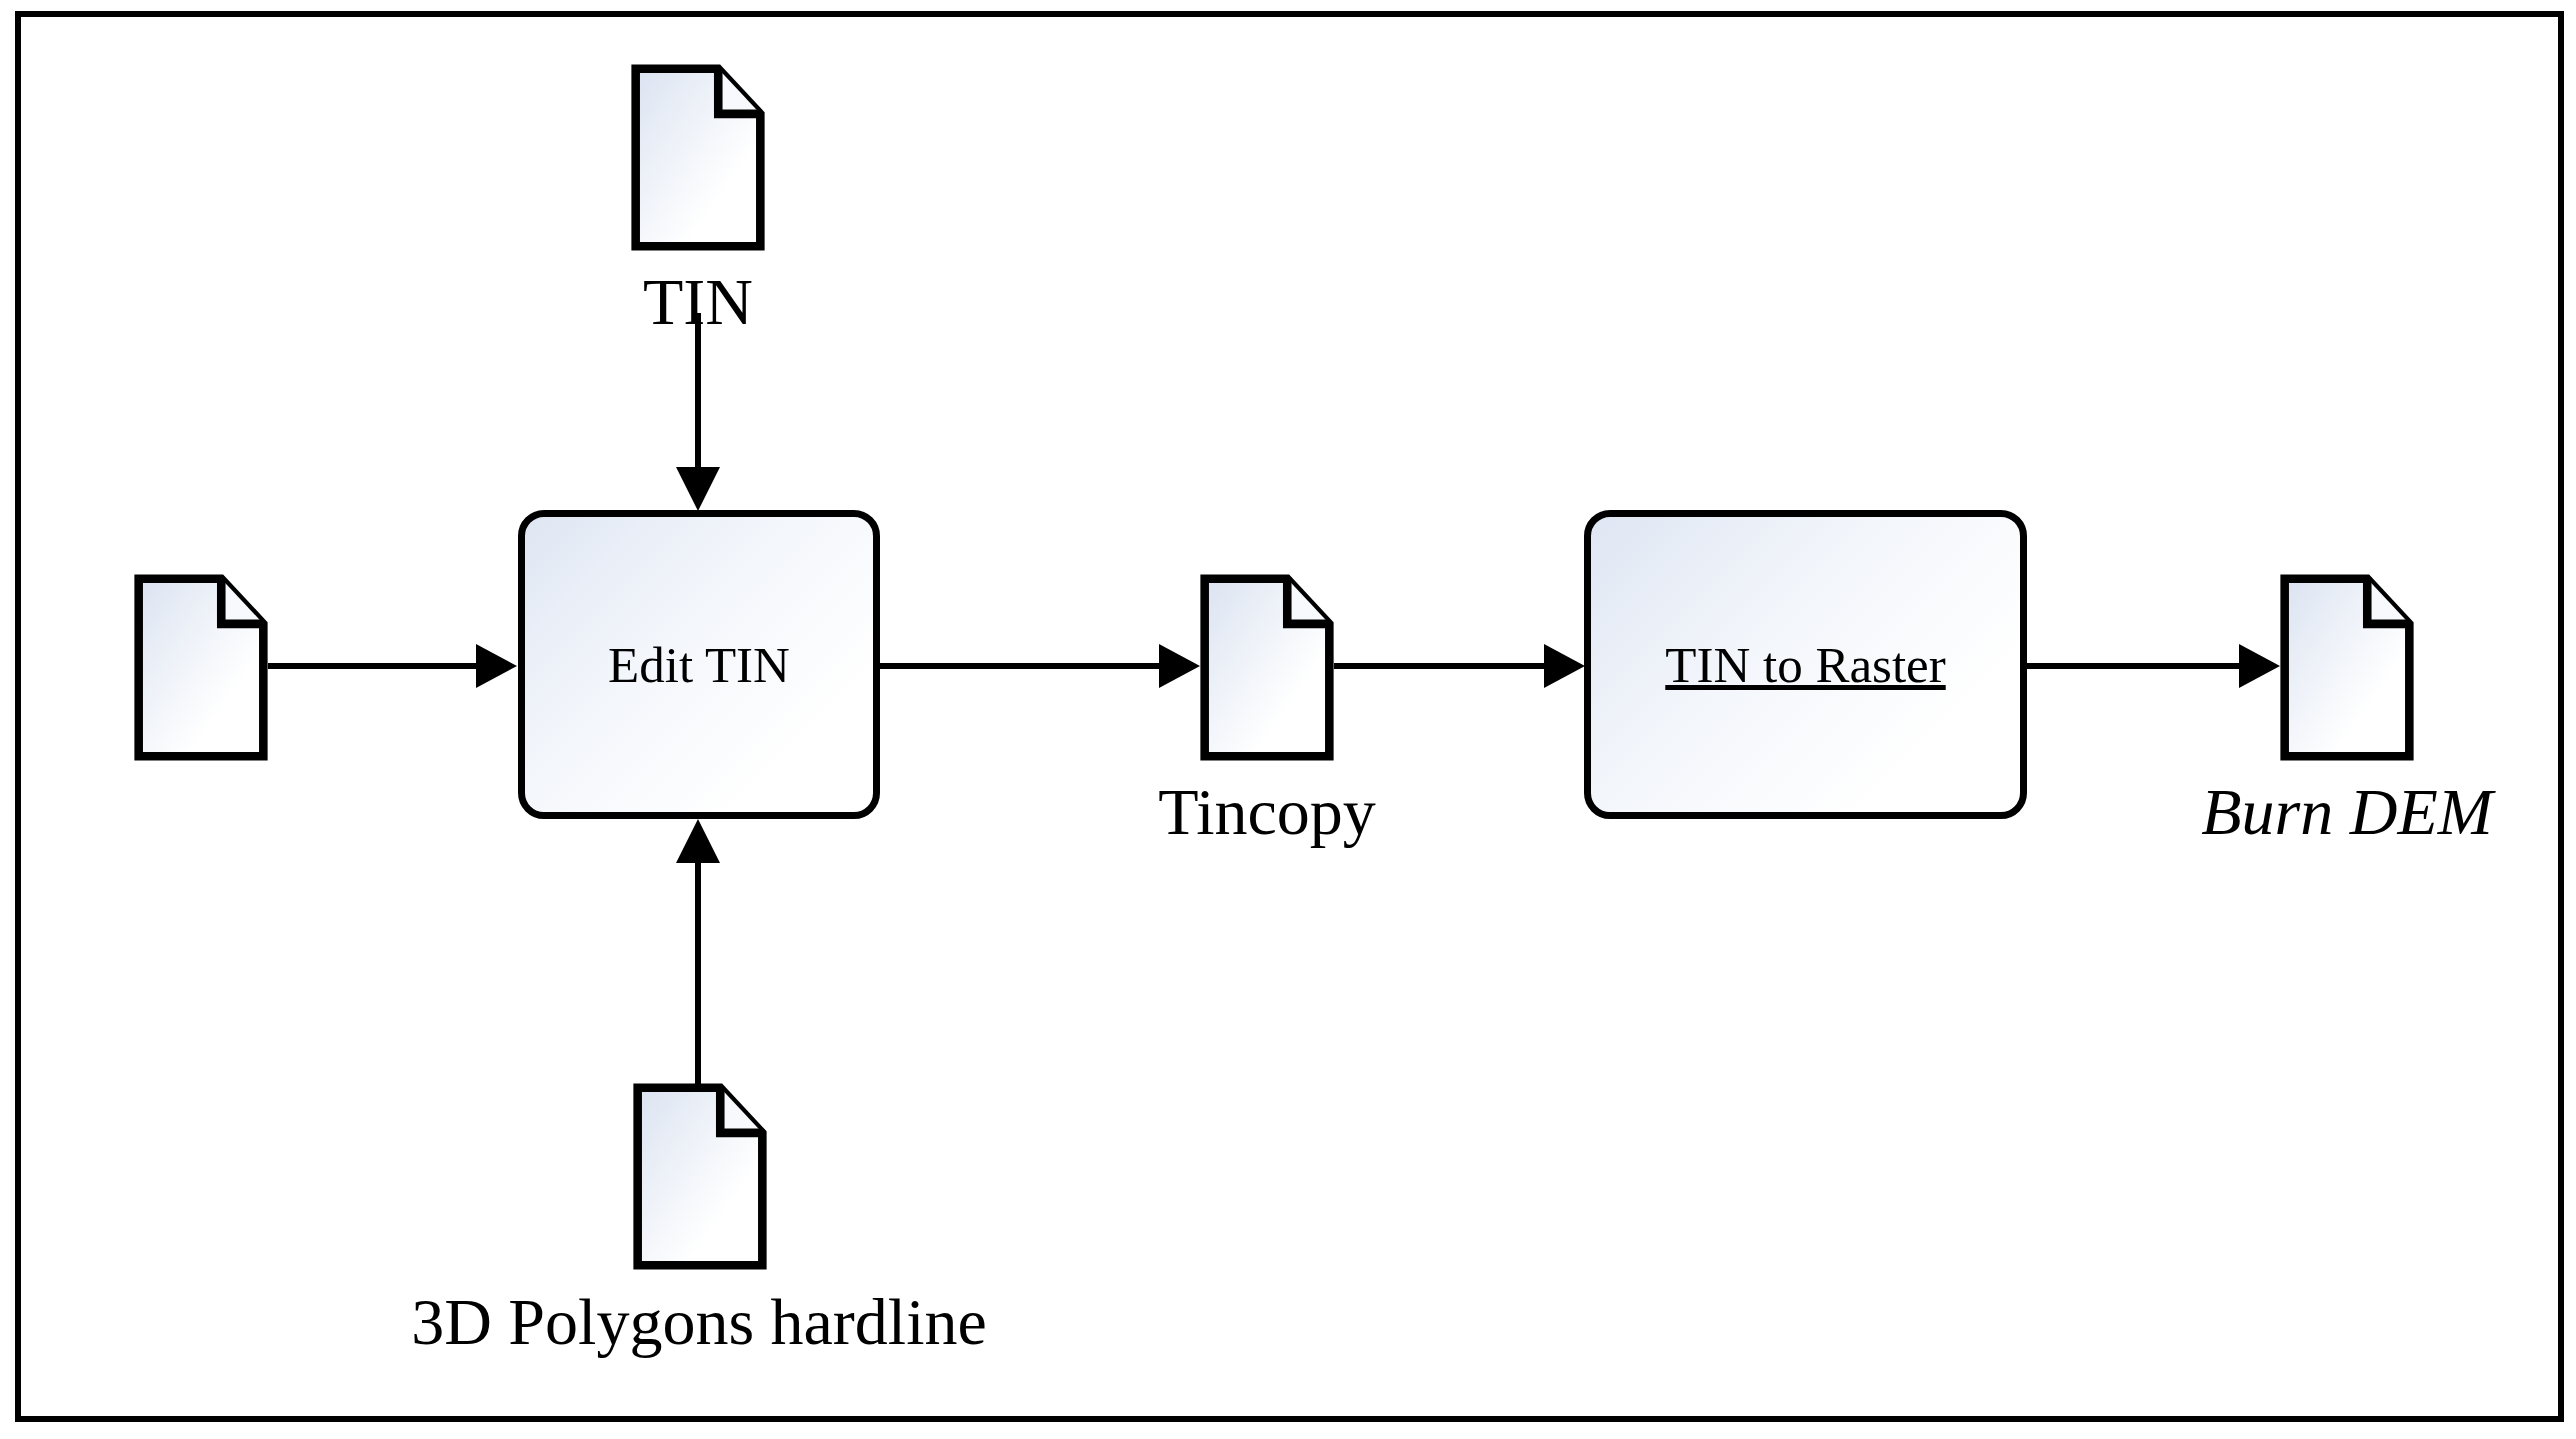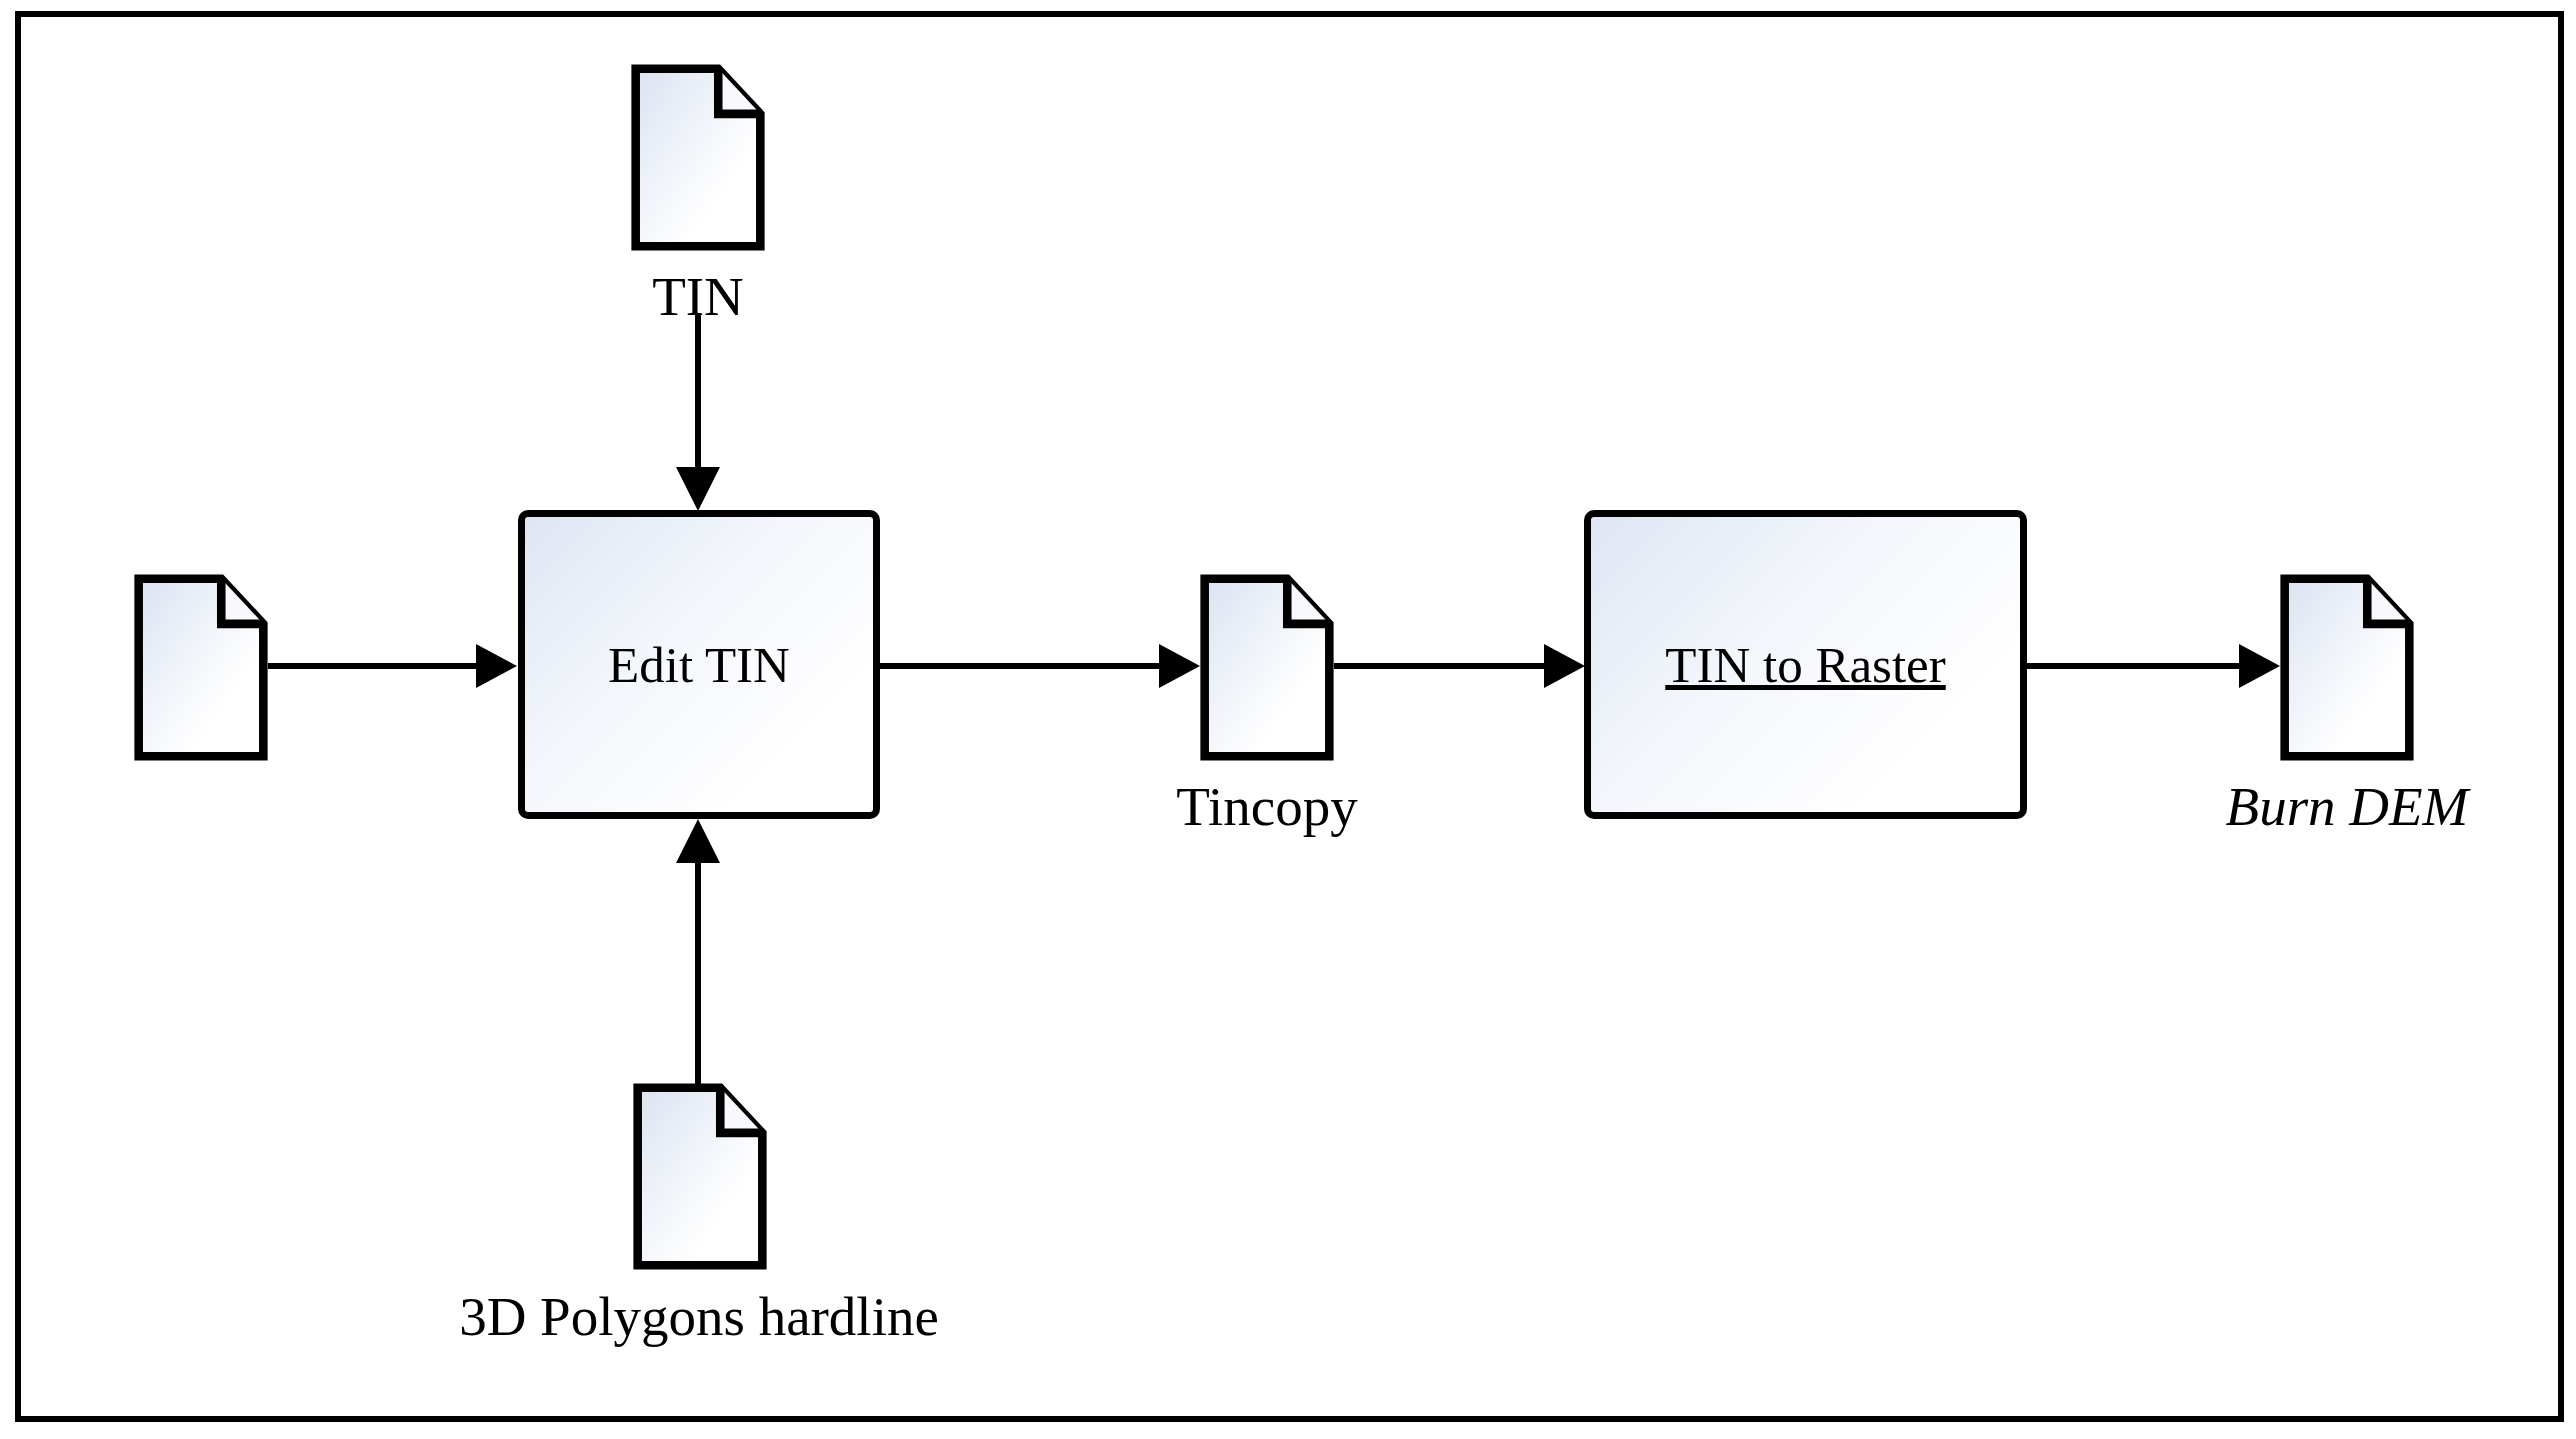--- a/index.html
+++ b/index.html
@@ -18,38 +18,38 @@
   .frame {
     position: absolute;
     left: 15px; top: 11px;
     width: 2537px; height: 1399px;
     border: 6.2px solid #000000;
     background: #ffffff;
   }
   .process-box {
     position: absolute;
     border: 7px solid #000000;
-    border-radius: 10px;
+    border-radius: 26px;
     background: linear-gradient(135deg, #dfe6f3 0%, #f3f6fb 40%, #ffffff 78%);
     display: flex;
     align-items: center;
     justify-content: center;
     font-size: 51px;
     color: #000000;
     box-sizing: border-box;
   }
   .doc {
     position: absolute;
     width: 134px;
     height: 187px;
   }
   .node-label {
     position: absolute;
     transform: translateX(-50%);
-    font-size: 55px;
+    font-size: 66px;
     line-height: 1;
     color: #000000;
     white-space: nowrap;
   }
   .hline {
     position: absolute;
     height: 6.2px;
     background: #000000;
   }
   .vline {

